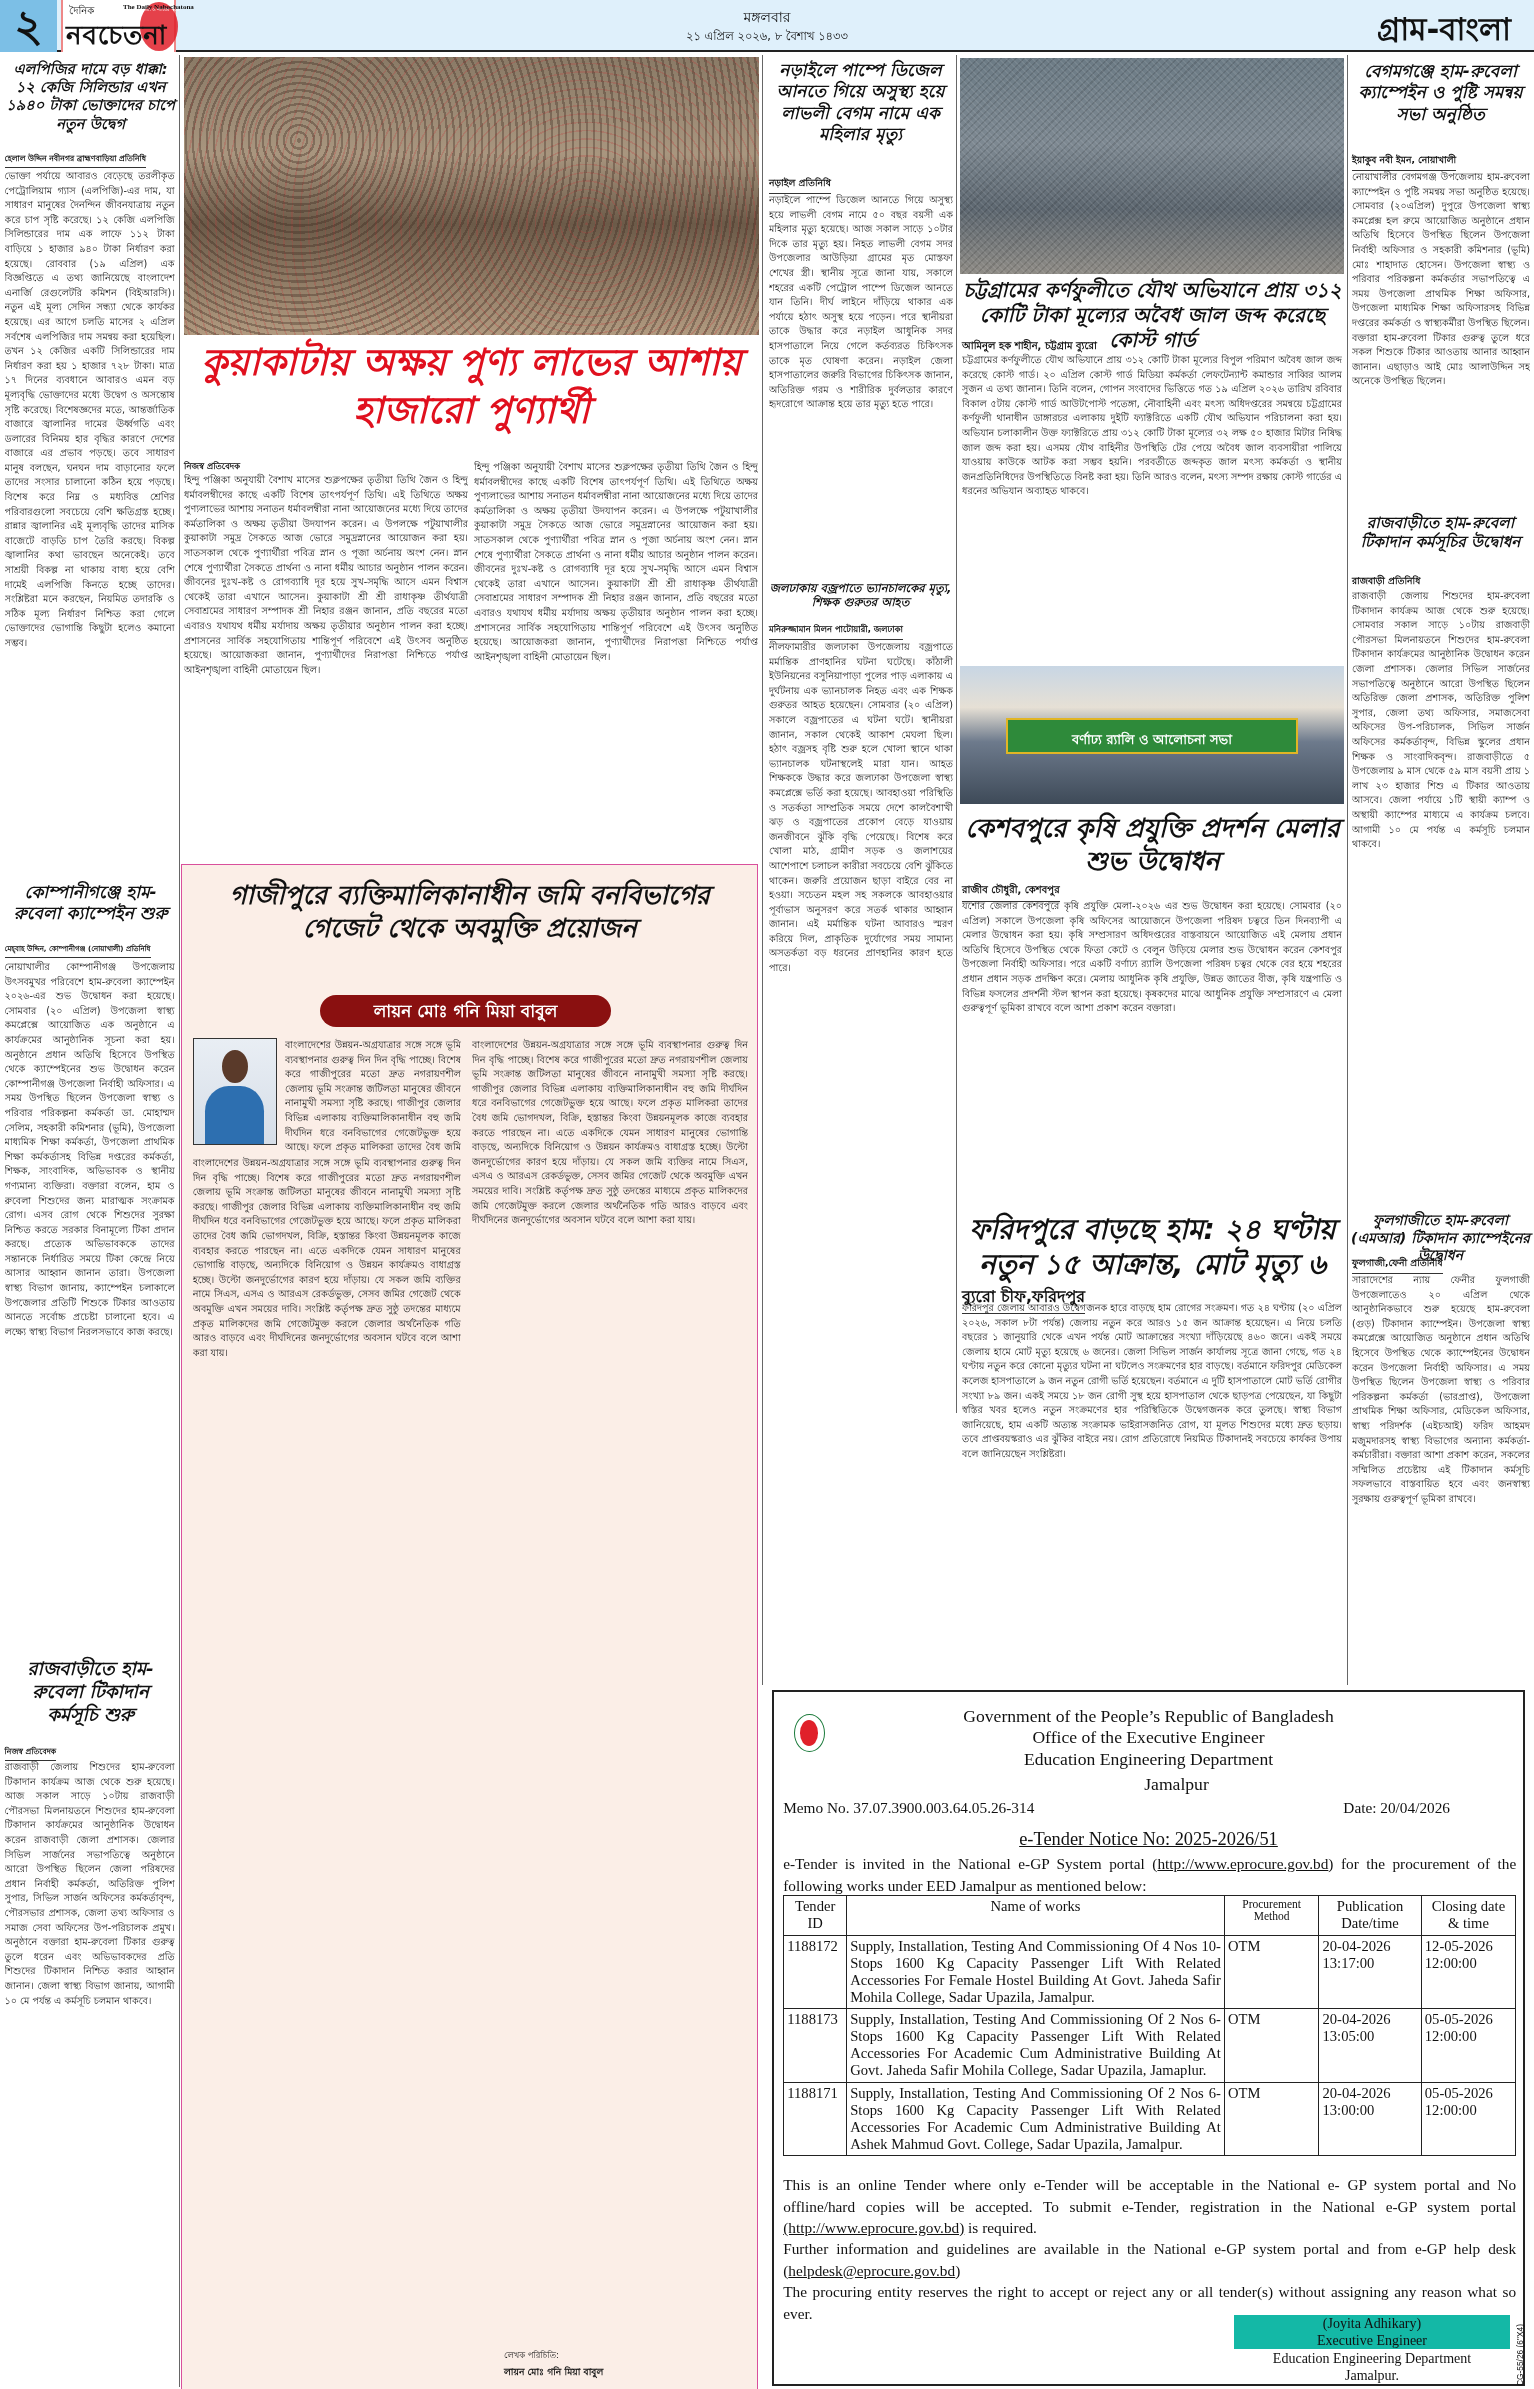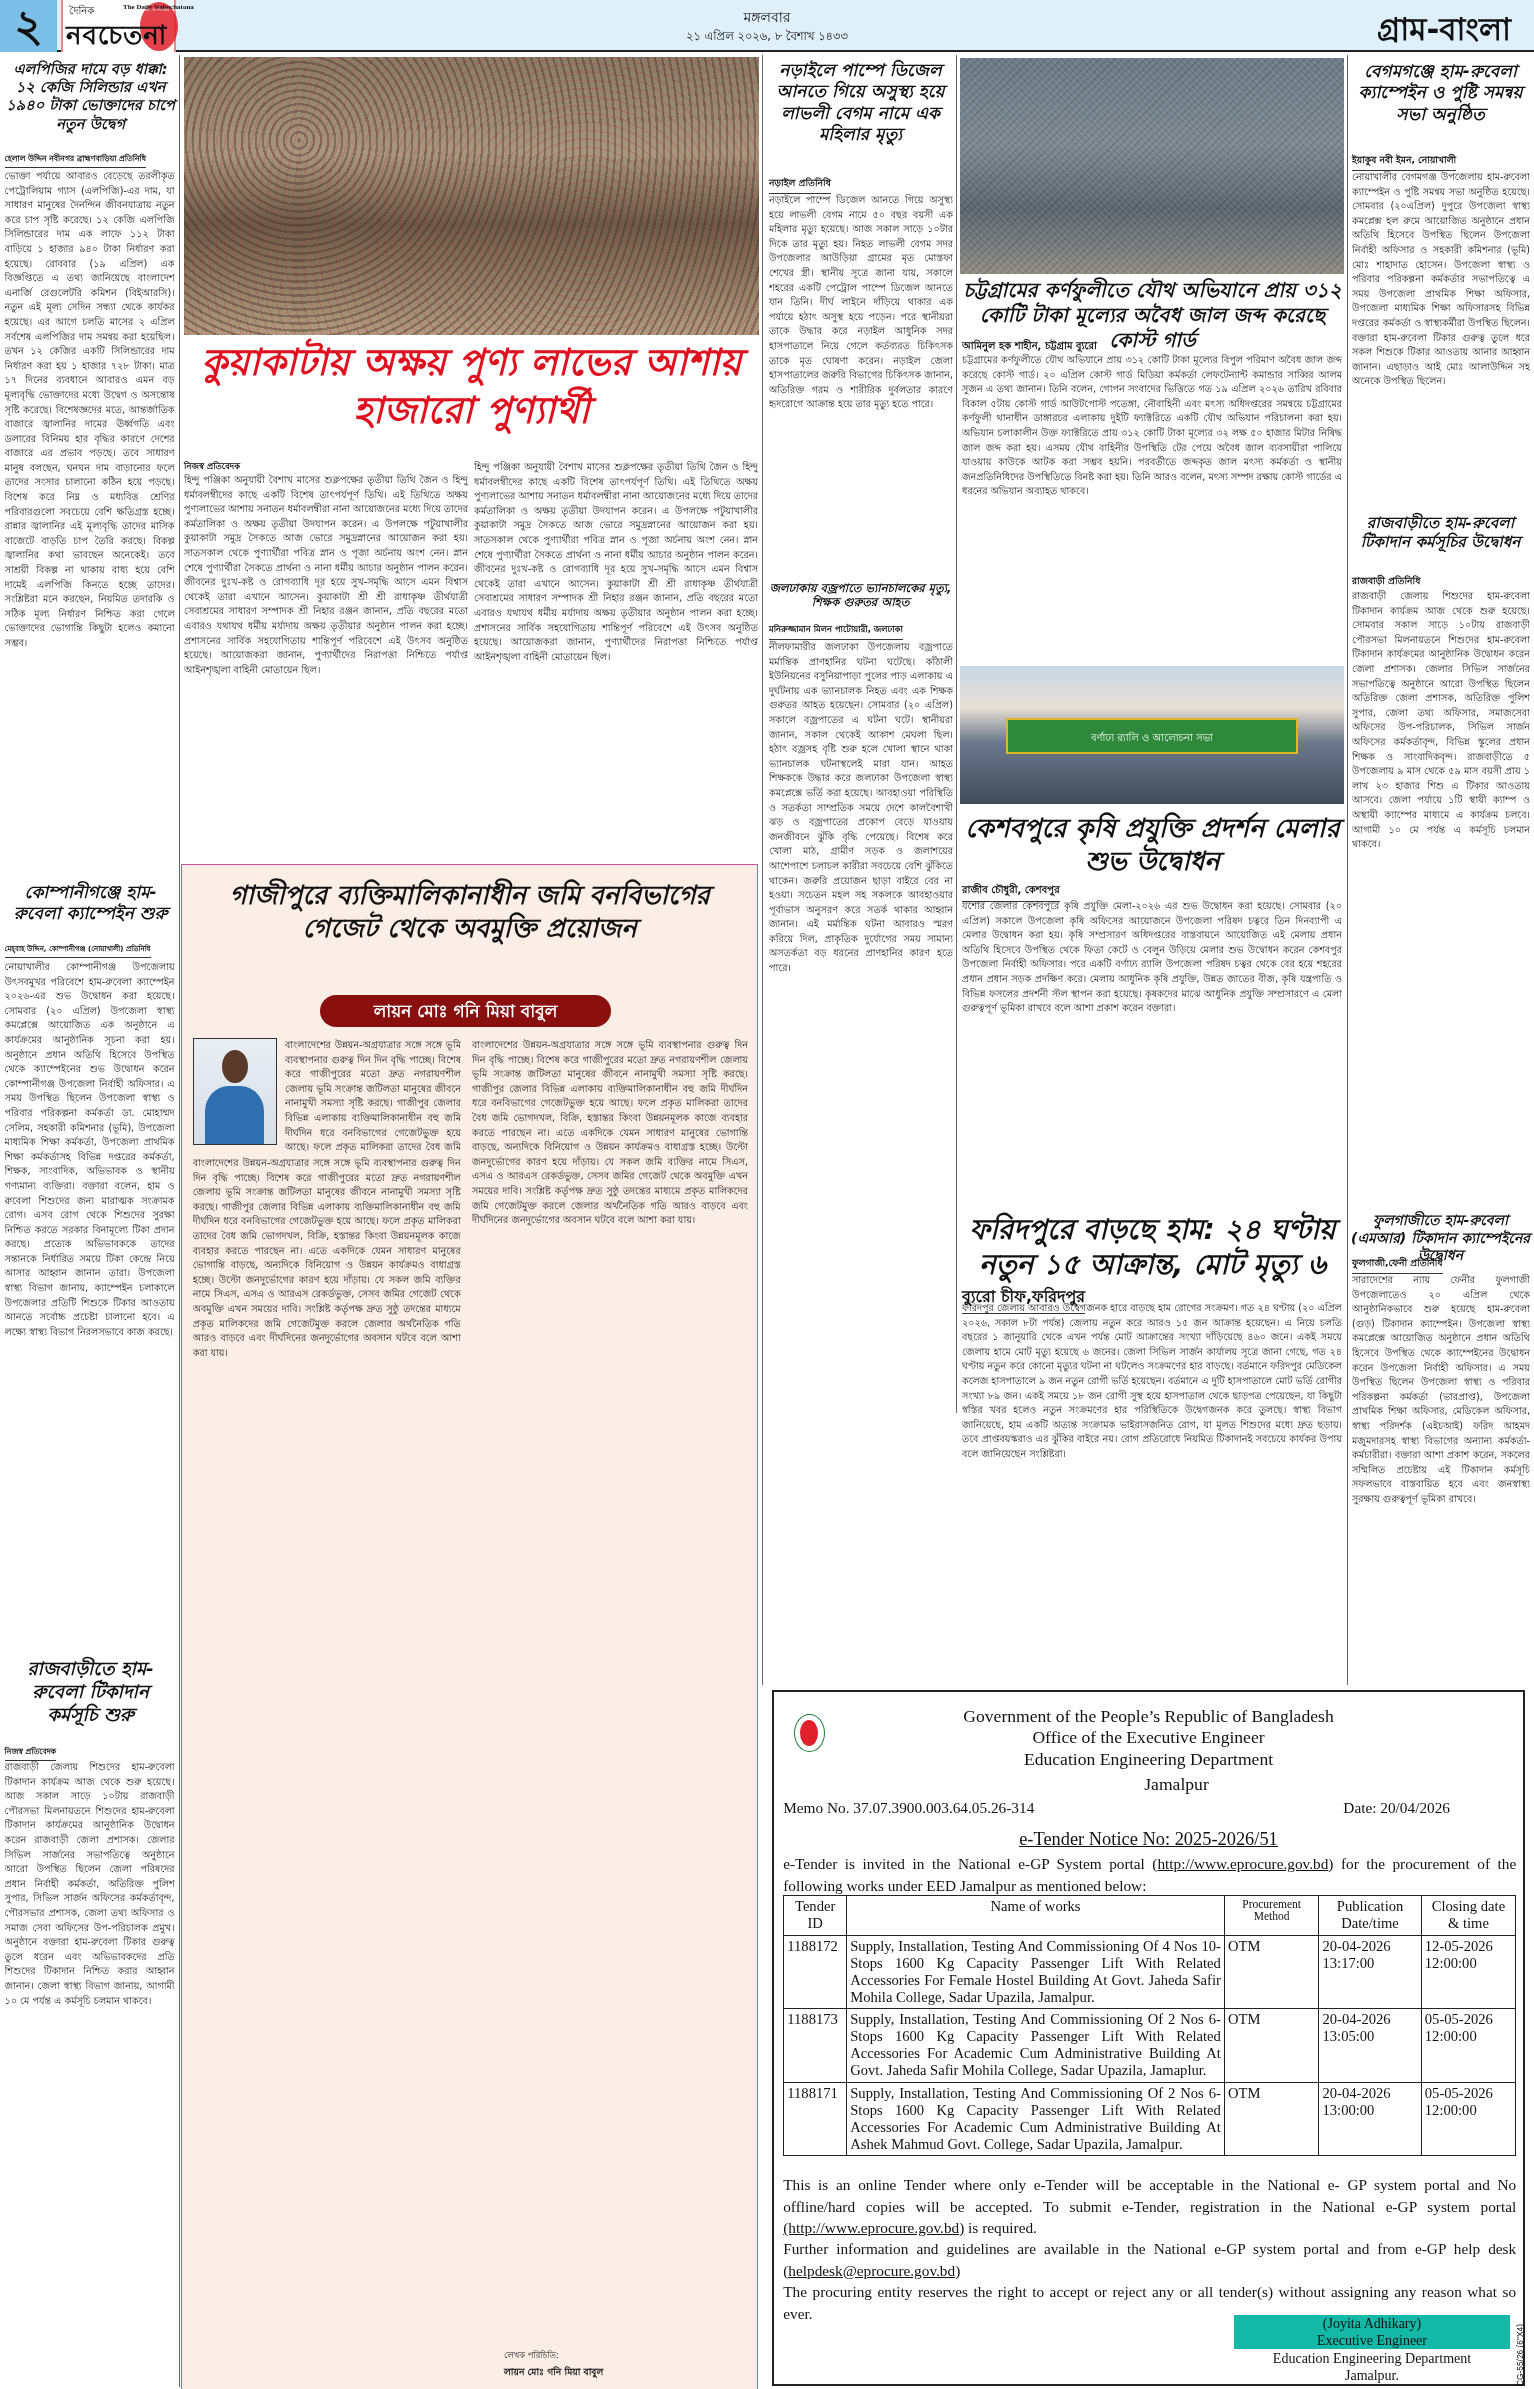--- a/index.html
+++ b/index.html
@@ -130,21 +130,21 @@
 <section>
   <div class="photo nets" style="left:960px; top:58px; width:384px; height:216px;" title="seized-nets-photo"></div>
   <div class="headline" style="left:959px; top:278px; width:387px; font-size:20px;">চট্টগ্রামের কর্ণফুলীতে যৌথ অভিযানে প্রায় ৩১২ কোটি টাকা মূল্যের অবৈধ জাল জব্দ করেছে কোস্ট গার্ড</div>
   <div class="byline" style="left:962px; top:338px; font-size:10px; border:none;">আমিনুল হক শাহীন, চট্টগ্রাম ব্যুরো</div>
   <div class="body-text" style="left:962px; top:353px; width:380px; height:307px;">চট্টগ্রামের কর্ণফুলীতে যৌথ অভিযানে প্রায় ৩১২ কোটি টাকা মূল্যের বিপুল পরিমাণ অবৈধ জাল জব্দ করেছে কোস্ট গার্ড। ২০ এপ্রিল কোস্ট গার্ড মিডিয়া কর্মকর্তা লেফটেন্যান্ট কমান্ডার সাব্বির আলম সুজন এ তথ্য জানান। তিনি বলেন, গোপন সংবাদের ভিত্তিতে গত ১৯ এপ্রিল ২০২৬ তারিখ রবিবার বিকাল ৫টায় কোস্ট গার্ড আউটপোস্ট পতেঙ্গা, নৌবাহিনী এবং মৎস্য অধিদপ্তরের সমন্বয়ে চট্টগ্রামের কর্ণফুলী থানাধীন ডাঙ্গারচর এলাকায় দুইটি ফ্যাক্টরিতে একটি যৌথ অভিযান পরিচালনা করা হয়। অভিযান চলাকালীন উক্ত ফ্যাক্টরিতে প্রায় ৩১২ কোটি টাকা মূল্যের ৩২ লক্ষ ৫০ হাজার মিটার নিষিদ্ধ জাল জব্দ করা হয়। এসময় যৌথ বাহিনীর উপস্থিতি টের পেয়ে অবৈধ জাল ব্যবসায়ীরা পালিয়ে যাওয়ায় কাউকে আটক করা সম্ভব হয়নি। পরবর্তীতে জব্দকৃত জাল মৎস্য কর্মকর্তা ও স্থানীয় জনপ্রতিনিধিদের উপস্থিতিতে বিনষ্ট করা হয়। তিনি আরও বলেন, মৎস্য সম্পদ রক্ষায় কোস্ট গার্ডের এ ধরনের অভিযান অব্যাহত থাকবে।</div>
 </section>
 
 <section>
   <div class="photo rally" style="left:960px; top:666px; width:384px; height:138px;" title="agri-fair-rally-photo">
     <div class="rally-banner">
-      <div style="color:#fff; font-size:10px; font-weight:normal; text-align:center; margin-top:9.2px;">বর্ণাঢ্য র‍্যালি ও আলোচনা সভা</div>
+      <div style="color:#fff; font-size:13px; font-weight:bold; text-align:center; margin-top:9.2px;">বর্ণাঢ্য র‍্যালি ও আলোচনা সভা</div>
     </div>
   </div>
   <div class="headline" style="left:959px; top:812px; width:387px; font-size:26px;">কেশবপুরে কৃষি প্রযুক্তি প্রদর্শন মেলার শুভ উদ্বোধন</div>
   <div class="byline" style="left:962px; top:882px; font-size:10px;">রাজীব চৌধুরী, কেশবপুর</div>
   <div class="body-text" style="left:962px; top:899px; width:380px; height:307px;">যশোর জেলার কেশবপুরে কৃষি প্রযুক্তি মেলা-২০২৬ এর শুভ উদ্বোধন করা হয়েছে। সোমবার (২০ এপ্রিল) সকালে উপজেলা কৃষি অফিসের আয়োজনে উপজেলা পরিষদ চত্বরে তিন দিনব্যাপী এ মেলার উদ্বোধন করা হয়। কৃষি সম্প্রসারণ অধিদপ্তরের বাস্তবায়নে আয়োজিত এই মেলায় প্রধান অতিথি হিসেবে উপস্থিত থেকে ফিতা কেটে ও বেলুন উড়িয়ে মেলার শুভ উদ্বোধন করেন কেশবপুর উপজেলা নির্বাহী অফিসার। পরে একটি বর্ণাঢ্য র‍্যালি উপজেলা পরিষদ চত্বর থেকে বের হয়ে শহরের প্রধান প্রধান সড়ক প্রদক্ষিণ করে। মেলায় আধুনিক কৃষি প্রযুক্তি, উন্নত জাতের বীজ, কৃষি যন্ত্রপাতি ও বিভিন্ন ফসলের প্রদর্শনী স্টল স্থাপন করা হয়েছে। কৃষকদের মাঝে আধুনিক প্রযুক্তি সম্প্রসারণে এ মেলা গুরুত্বপূর্ণ ভূমিকা রাখবে বলে আশা প্রকাশ করেন বক্তারা।</div>
 </section>
 
 <section>
   <div class="headline" style="left:959px; top:1212px; width:387px; font-size:28px;">ফরিদপুরে বাড়ছে হাম: ২৪ ঘণ্টায় নতুন ১৫ আক্রান্ত, মোট মৃত্যু ৬</div>
   <div class="byline" style="left:962px; top:1284px; font-size:16px;">ব্যুরো চীফ,ফরিদপুর</div>

